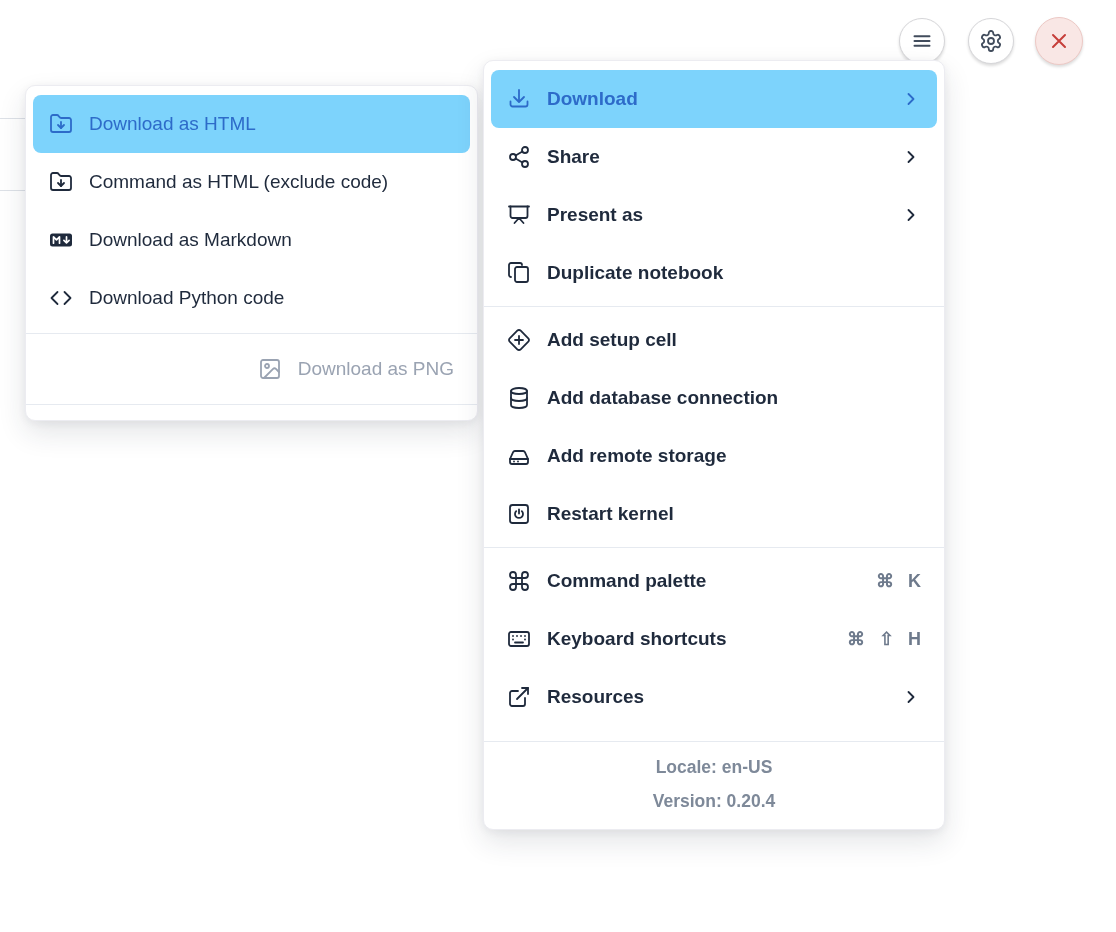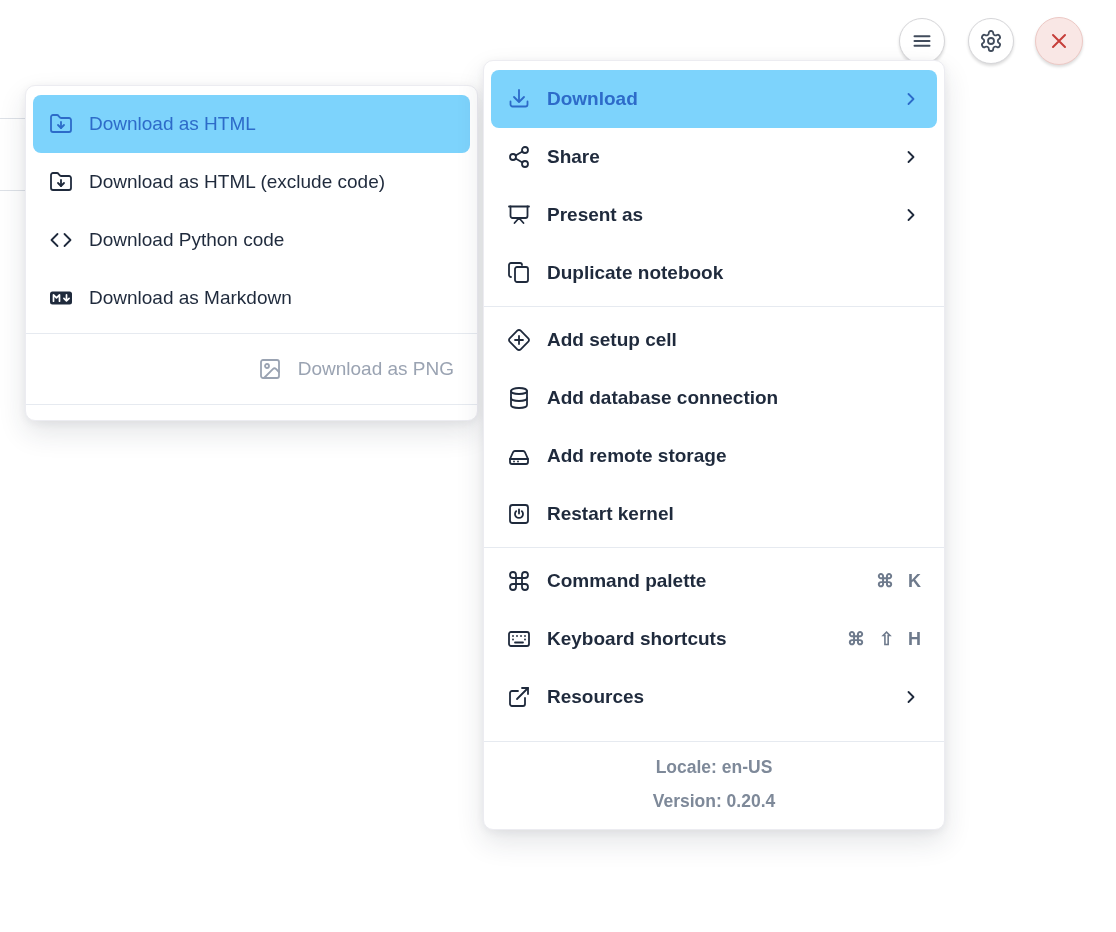--- a/index.html
+++ b/index.html
@@ -98,44 +98,44 @@
   </div>
 
   <div class="mi">
     <span class="ic">
       <svg class="icon-svg" width="24" height="24" viewBox="0 0 24 24">
           <path d="M20 20a2 2 0 0 0 2-2V8a2 2 0 0 0-2-2h-7.9a2 2 0 0 1-1.69-.9L9.6 3.9A2 2 0 0 0 7.93 3H4a2 2 0 0 0-2 2v13a2 2 0 0 0 2 2Z"></path>
           <path d="M12 10v6"></path>
           <path d="m15 13-3 3-3-3"></path>
         </svg>
     </span>
-    <span class="label">Download as HTML (exclude code)</span>
-  </div>
-
-  <div class="mi">
-    <span class="ic">
-      <svg class="icon-svg" width="24" height="24" viewBox="0 0 24 24">
-          <polyline points="15.5 18 21.5 12 15.5 6"></polyline>
-          <polyline points="8.5 6 2.5 12 8.5 18"></polyline>
-        </svg>
-    </span>
-    <span class="label">Download Python code</span>
+    <span class="label">Command as HTML (exclude code)</span>
   </div>
 
   <div class="mi">
     <span class="ic">
       <svg width="24" height="24" viewBox="0 0 24 24">
           <rect x="1" y="5.5" width="22" height="13" rx="2.5" fill="currentColor"></rect>
           <path d="M4.5 15.2v-6.4l3 3.1 3-3.1v6.4" fill="none" stroke="#fff" stroke-width="1.7" stroke-linecap="round" stroke-linejoin="round"></path>
           <path d="M17.5 8.8v6M14.9 12.4l2.6 2.6 2.6-2.6" fill="none" stroke="#fff" stroke-width="1.7" stroke-linecap="round" stroke-linejoin="round"></path>
         </svg>
     </span>
     <span class="label">Download as Markdown</span>
   </div>
 
+  <div class="mi">
+    <span class="ic">
+      <svg class="icon-svg" width="24" height="24" viewBox="0 0 24 24">
+          <polyline points="15.5 18 21.5 12 15.5 6"></polyline>
+          <polyline points="8.5 6 2.5 12 8.5 18"></polyline>
+        </svg>
+    </span>
+    <span class="label">Download Python code</span>
+  </div>
+
   <div class="separator"></div>
 
   <div class="mi dis">
     <span class="ic">
       <svg class="icon-svg" width="24" height="24" viewBox="0 0 24 24">
           <rect width="18" height="18" x="3" y="3" rx="2" ry="2"></rect>
           <circle cx="9" cy="9" r="2"></circle>
           <path d="m21 15-3.086-3.086a2 2 0 0 0-2.828 0L6 21"></path>
         </svg>
     </span>

